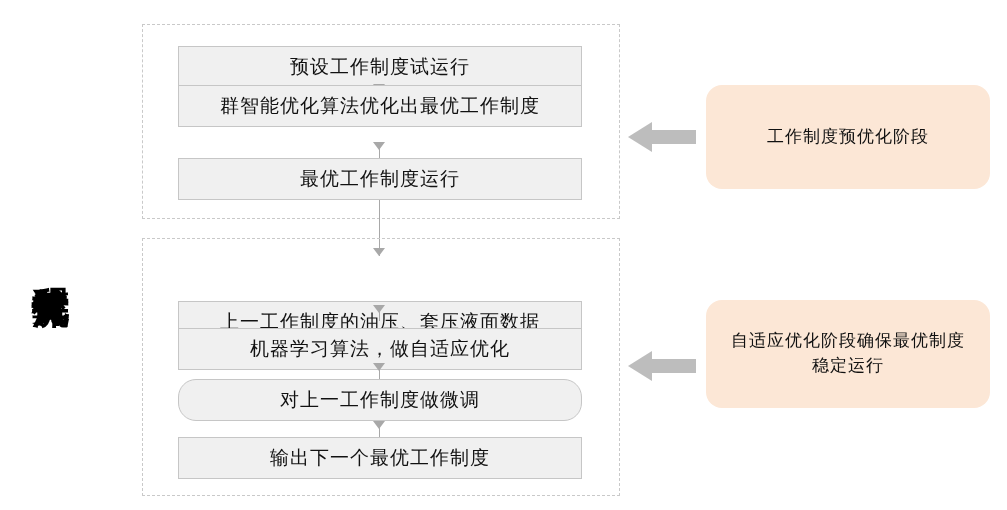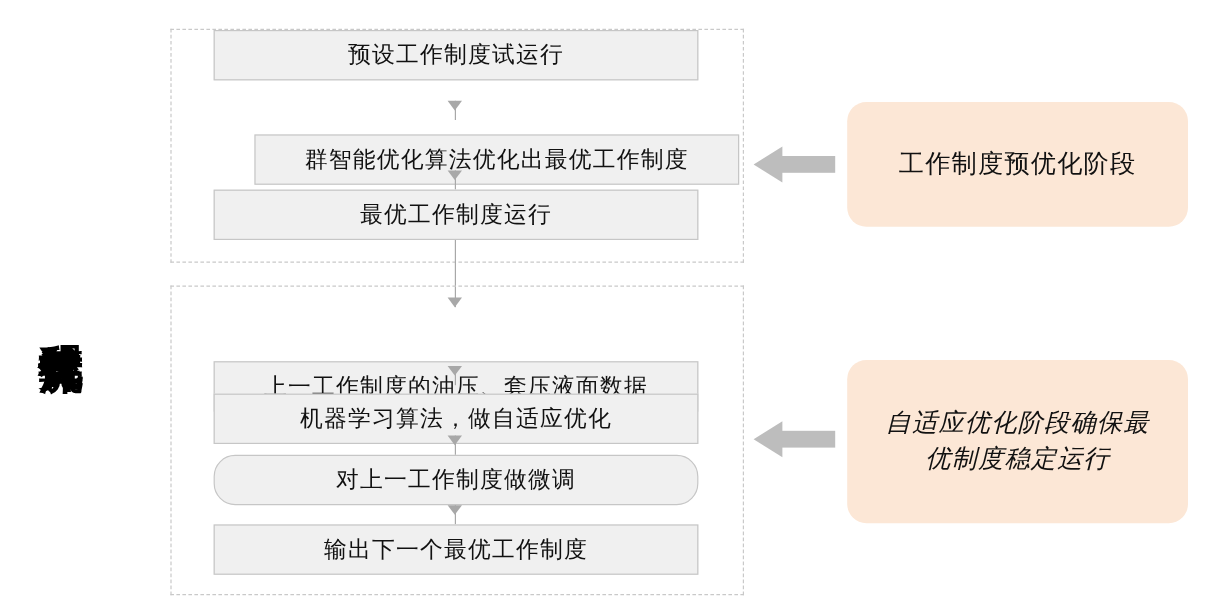--- a/index.html
+++ b/index.html
@@ -111,45 +111,45 @@
   
   .callout {
     position: absolute;
     background: #fce7d6;
     border-radius: 16px;
     box-sizing: border-box;
     display: flex;
     align-items: center;
     justify-content: center;
     text-align: center;
-    font-size: 21px;
+    font-size: 17px;
     color: #111111;
     letter-spacing: 1px;
     line-height: 1.45;
     padding: 0 22px;
   }
   #callout-pre  { left: 706px; top: 85px;  width: 284px; height: 104px; }
-  #callout-adap { left: 706px; top: 300px; width: 284px; height: 136px; font-style: italic; }
+  #callout-adap { left: 706px; top: 300px; width: 284px; height: 108px; }
   .callout-text { display: block; }
 </style>
 </head>
 <body>
 
 <div id="canvas">
 
   <div class="vtitle">气井优化计算流程</div>
 
   <div class="group" id="group-pre"></div>
 
-  <div class="step" style="top:25px;">预设工作制度试运行</div>
+  <div class="step" style="top:46px;">预设工作制度试运行</div>
 
   <div class="conn" style="top:84px; height:16px;"></div>
   <div class="conn-head" style="top:84px;"></div>
 
-  <div class="step" style="top:112px;margin-left:34px;">群智能优化算法优化出最优工作制度</div>
+  <div class="step" style="top:85px;">群智能优化算法优化出最优工作制度</div>
 
   <div class="conn" style="top:142px; height:16px;"></div>
   <div class="conn-head" style="top:142px;"></div>
 
   <div class="step" style="top:158px;text-align:right;">最优工作制度运行</div>
 
   <div class="conn" style="top:200px; height:56px;"></div>
   <div class="conn-head" style="top:248px;"></div>
 
   <div class="group" id="group-adap"></div>

